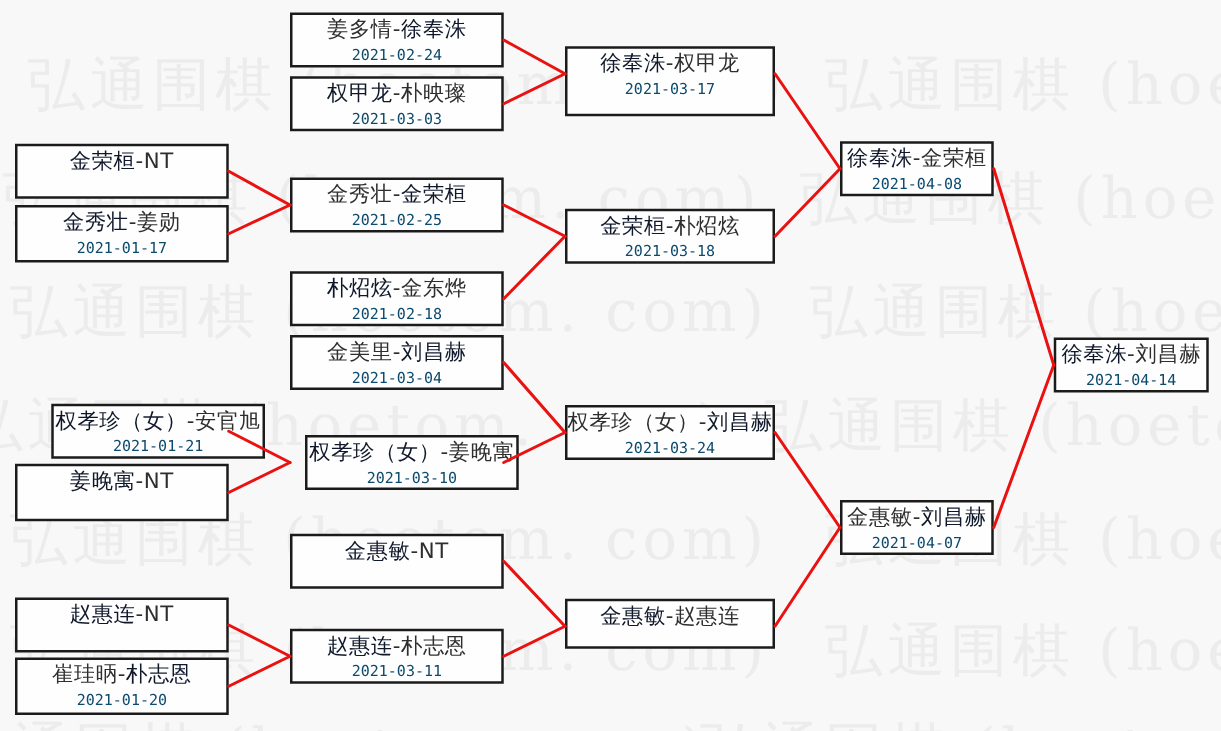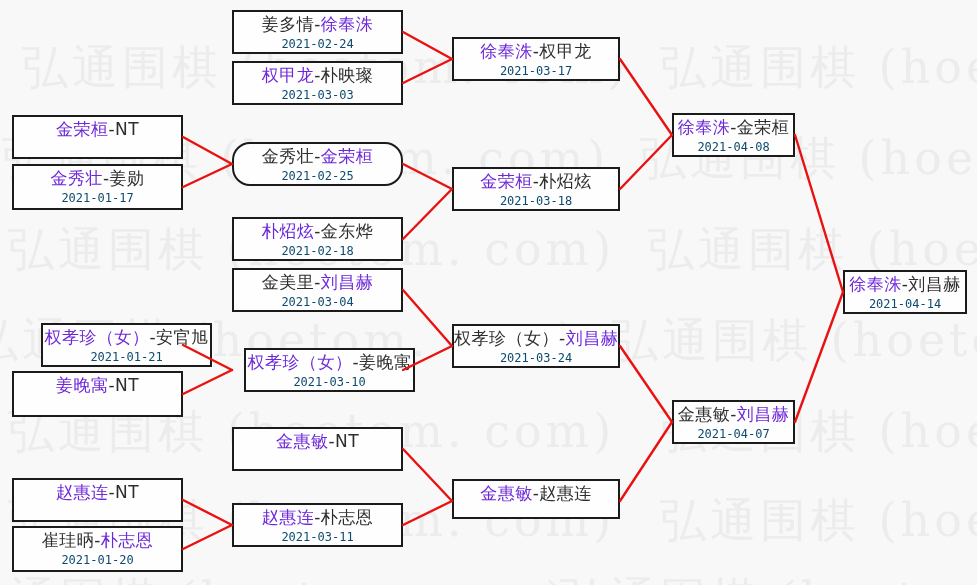--- a/index.html
+++ b/index.html
@@ -19,21 +19,21 @@
   #lines-layer{position:absolute;left:0;top:0;z-index:3;pointer-events:none;}
   
   #boxes-layer{position:absolute;inset:0;z-index:2;}
   .box{
     position:absolute;background:#fefefe;border:2px solid #1b1b1b;
     box-sizing:border-box;text-align:center;padding-top:2px;
   }
   .l1{
     font-size:17px;line-height:21px;letter-spacing:.5px;color:#2e2e2e;white-space:nowrap;
   }
-  .l1 .red{color:#6d28d9;}
+  .l1 .red{color:#0f172a;}
   .l2{
     font-size:12px;line-height:19px;color:#0c4a6e;white-space:nowrap;
     font-family:"DejaVu Sans Mono","Liberation Mono",monospace;
   }
 </style>
 </head>
 <body>
 
 <div id="stage">
   <div id="watermark-layer">
@@ -76,32 +76,32 @@
     </svg>
   <div id="boxes-layer">
       <div class="box" style="left: 232px; top: 10px; width: 171px; height: 44px;">
         <div class="l1"><span>姜多情-</span><span class="red">徐奉洙</span></div>
         <div class="l2">2021-02-24</div>
       </div>
       <div class="box" style="left: 232px; top: 61px; width: 171px; height: 44px;">
         <div class="l1"><span class="red">权甲龙</span><span>-朴映璨</span></div>
         <div class="l2">2021-03-03</div>
       </div>
-      <div class="box" style="left: 452px; top: 37px; width: 168px; height: 44px;">
+      <div class="box" style="left: 452px; top: 37px; width: 168px; height: 56px;">
         <div class="l1"><span class="red">徐奉洙</span><span>-权甲龙</span></div>
         <div class="l2">2021-03-17</div>
       </div>
       <div class="box" style="left: 12px; top: 115px; width: 171px; height: 44px;">
         <div class="l1"><span class="red">金荣桓</span><span>-NT</span></div>
       </div>
       <div class="box" style="left: 12px; top: 164px; width: 171px; height: 46px;">
         <div class="l1"><span class="red">金秀壮</span><span>-姜勋</span></div>
         <div class="l2">2021-01-17</div>
       </div>
-      <div class="box" style="left: 232px; top: 142px; width: 171px; height: 44px; border-radius: 18px;">
+      <div class="box" style="left: 232px; top: 142px; width: 171px; height: 44px;">
         <div class="l1"><span>金秀壮-</span><span class="red">金荣桓</span></div>
         <div class="l2">2021-02-25</div>
       </div>
       <div class="box" style="left: 232px; top: 217px; width: 171px; height: 44px;">
         <div class="l1"><span class="red">朴炤炫</span><span>-金东烨</span></div>
         <div class="l2">2021-02-18</div>
       </div>
       <div class="box" style="left: 452px; top: 167px; width: 168px; height: 44px;">
         <div class="l1"><span class="red">金荣桓</span><span>-朴炤炫</span></div>
         <div class="l2">2021-03-18</div>

